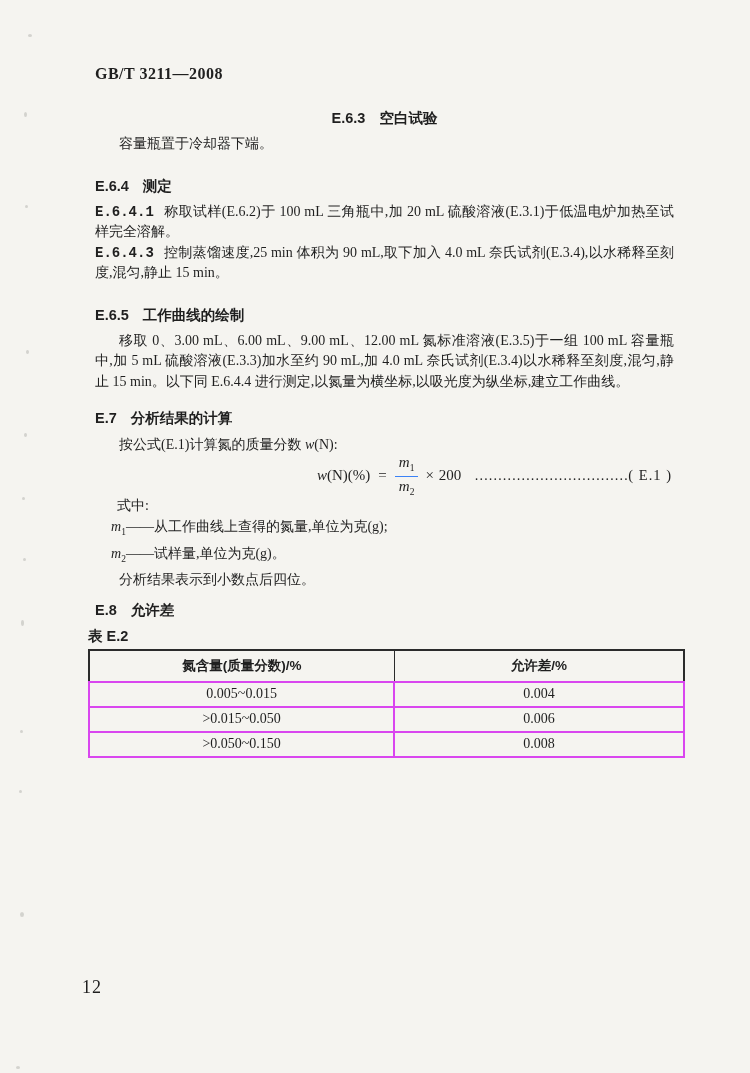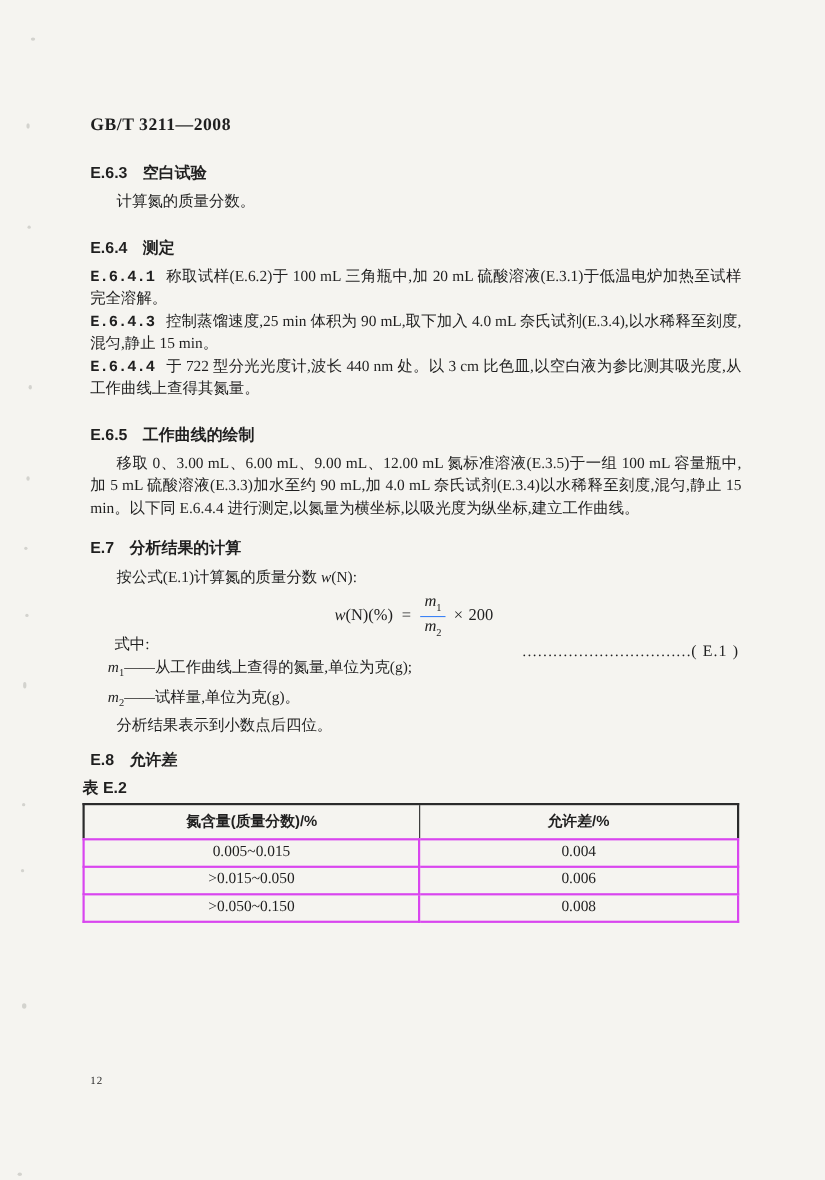--- a/index.html
+++ b/index.html
@@ -6,22 +6,22 @@
   body{
     width:750px;height:1073px;
     background:#f5f4f0;
     font-family:"Liberation Serif", serif;
     color:#1f1f1f;
     position:relative;
     overflow:hidden;
   }
   .page{position:absolute;inset:0;}
   .content{
-    position:absolute;left:0;top:0;right:0;
-    padding:104px 76px 0 82px;
+    position:absolute;left:13px;top:0;right:0;
+    padding:64px 76px 0 82px;
     font-size:14px;line-height:20.5px;
   }
   .std-header{
     font-weight:bold;font-size:16px;line-height:20px;
     letter-spacing:.5px;margin-bottom:24px;
   }
   .h{
     font-family:"Liberation Sans", sans-serif;
     font-weight:bold;font-size:14.5px;line-height:21px;
   }
@@ -34,21 +34,21 @@
     font-family:Liberation Mono, monospace;
     font-weight:bold;font-style:normal;margin-right:10px;
   }
   .indent{text-indent:24px;}
   .indent-sm{text-indent:22px;}
   .defline{text-indent:16px;line-height:21px;}
   .var{font-style:italic;font-family:"Liberation Serif", serif;}
   sub{font-size:9.5px;}
   .formula-row{
     position:relative;height:36px;margin:2px 0 2px 0;
-    display:flex;flex-direction:column;
+    display:flex;align-items:center;
   }
   .formula{margin-left:222px;display:inline-flex;align-items:center;font-size:15px;}
   .formula .eq{margin:0 8px;}
   .frac{display:inline-block;text-align:center;vertical-align:middle;margin-right:7px;line-height:1;}
   .fnum{display:block;border-bottom:1px solid #3b82f6;padding:1px 4px 2px;}
   .fden{display:block;padding-top:2px;}
   .times{margin-right:5px;}
   .leader{margin-left:auto;padding-right:2px;font-size:14px;white-space:nowrap;}
   .leader .lbl{font-size:14.5px;letter-spacing:1px;}
   .tbl-caption{
@@ -66,21 +66,21 @@
     border:1px solid #2b2b2b;height:28px;
     font-weight:bold;text-align:center;font-family:"Liberation Sans", sans-serif;
     font-size:13.5px;
   }
   table.tol td{
     border:2px solid #d946ef;height:23px;
     text-align:center;padding:0;
   }
   .pagenum{
     position:absolute;left:82px;top:977px;
-    font-size:10px;letter-spacing:1px;
+    font-size:18px;letter-spacing:1px;
   }
   .speck{position:absolute;border-radius:50%;background:rgba(60,60,55,.18);}
 </style>
 </head>
 <body>
 
 <div class="page">
 
   <span class="speck" style="left:28px;top:34px;width:4px;height:3px;"></span>
   <span class="speck" style="left:24px;top:112px;width:3px;height:5px;"></span>
@@ -92,32 +92,31 @@
   <span class="speck" style="left:21px;top:620px;width:3px;height:6px;"></span>
   <span class="speck" style="left:20px;top:730px;width:3px;height:3px;"></span>
   <span class="speck" style="left:19px;top:790px;width:3px;height:3px;"></span>
   <span class="speck" style="left:20px;top:912px;width:4px;height:5px;"></span>
   <span class="speck" style="left:16px;top:1066px;width:4px;height:3px;"></span>
 
   <div class="content">
 
     <div class="std-header">GB/T 3211—2008</div>
 
-    <div class="h h3" style="margin-top:12px;">
+    <div class="h h3" style="margin-top:12px;text-align:center;">
       <span class="hnum">E.6.3</span><span>空白试验</span>
     </div>
-    <p class="indent">计算氮的质量分数。</p>
+    <p class="indent">容量瓶置于冷却器下端。</p>
 
     <div class="h h3">
       <span class="hnum">E.6.4</span><span>测定</span>
     </div>
 
     <p class="clause"><b class="cnum">E.6.4.1</b><span>称取试样(E.6.2)于 100 mL 三角瓶中,加 20 mL 硫酸溶液(E.3.1)于低温电炉加热至试样完全溶解。</span></p>
     <p class="clause"><b class="cnum">E.6.4.3</b><span>控制蒸馏速度,25 min 体积为 90 mL,取下加入 4.0 mL 奈氏试剂(E.3.4),以水稀释至刻度,混匀,静止 15 min。</span></p>
-    <p class="clause"><b class="cnum">E.6.4.4</b><span>于 722 型分光光度计,波长 440 nm 处。以 3 cm 比色皿,以空白液为参比测其吸光度,从工作曲线上查得其氮量。</span></p>
 
     <div class="h h3">
       <span class="hnum">E.6.5</span><span>工作曲线的绘制</span>
     </div>
     <p class="clause indent">移取 0、3.00 mL、6.00 mL、9.00 mL、12.00 mL 氮标准溶液(E.3.5)于一组 100 mL 容量瓶中,加 5 mL 硫酸溶液(E.3.3)加水至约 90 mL,加 4.0 mL 奈氏试剂(E.3.4)以水稀释至刻度,混匀,静止 15 min。以下同 E.6.4.4 进行测定,以氮量为横坐标,以吸光度为纵坐标,建立工作曲线。</p>
 
     <div class="h h2">
       <span class="hnum">E.7</span><span>分析结果的计算</span>
     </div>
     <p class="indent"><span>按公式(E.1)计算氮的质量分数 </span><span class="var">w</span><span>(N):</span></p>

